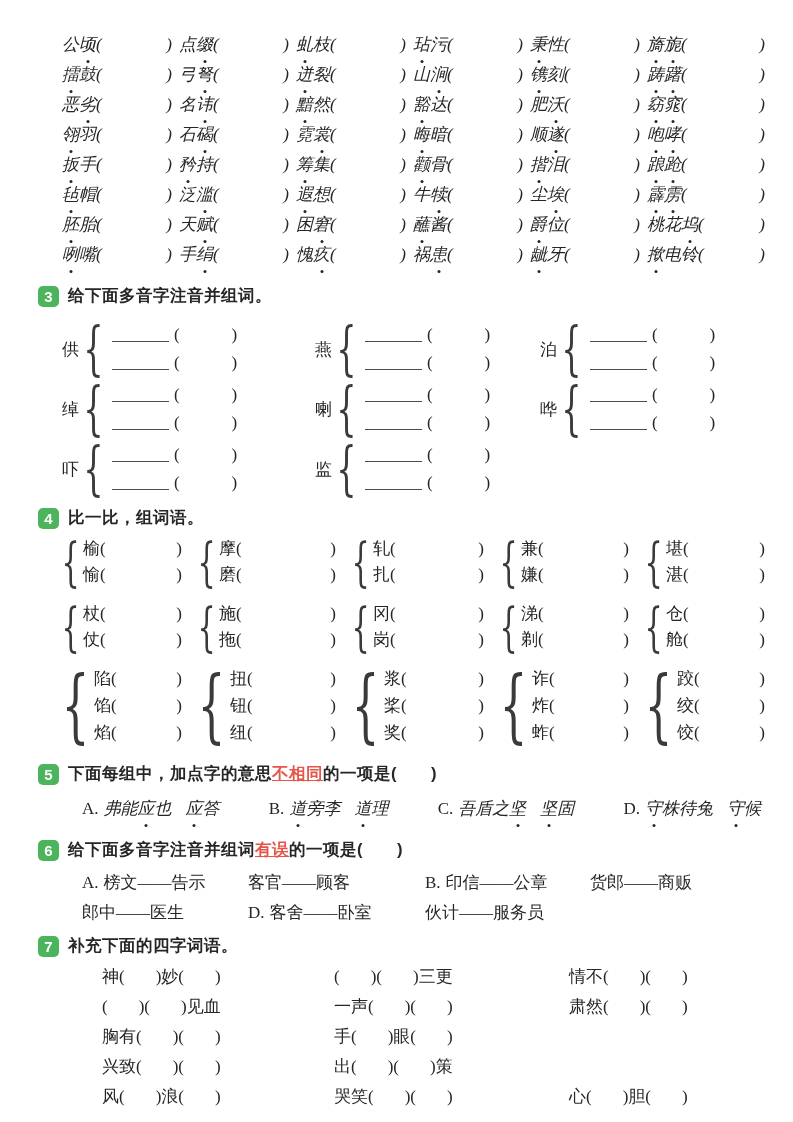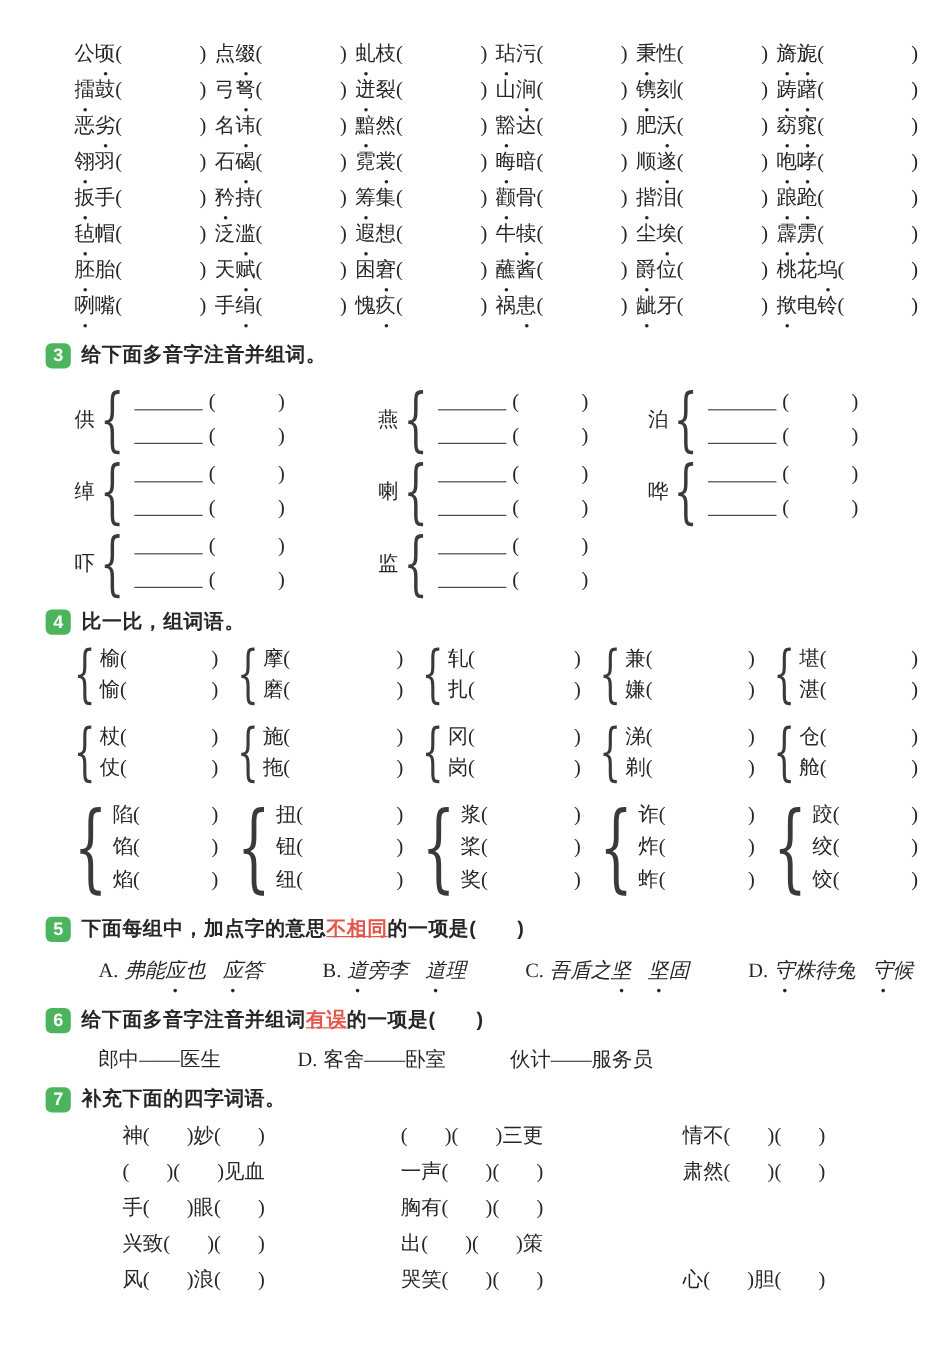--- a/index.html
+++ b/index.html
@@ -9,21 +9,21 @@
     color:var(--ink,#262626);
     font-family:"Liberation Serif","DejaVu Serif",serif;
     font-size:17px;
   n padding:30px 26px 0 38px;
   }
   .page { padding:30px 26px 0 38px; }
 
   
   #vocab-rows { }
   .vrow { display:grid; grid-template-columns:repeat(5,117px) 1fr; margin-left:24px; height:30px; line-height:30px; }
-  .vcell { display:flex; align-items:flex-end; padding-right:7px; }
+  .vcell { display:flex; align-items:flex-end; padding-right:7px;font-style:italic; }
   .vcell:last-child { padding-right:2px; }
   .vgap { flex:1; }
   .ch { position:relative; display:inline-block; }
   .ch.d::after {
     content:""; position:absolute; left:50%; transform:translateX(-50%);
     bottom:-3px; width:3px; height:3px; border-radius:50%; background:var(--ink,#262626);
   }
 
   
   .sec-head { display:flex; align-items:center; height:24px; }
@@ -882,20 +882,26 @@
       </div>
   </section>
 
   <section id="sec6">
     <div class="sec-head">
       <span class="badge">6</span>
       <span class="sec-title"><span>给下面多音字注音并组词</span><span class="hl">有误</span><span>的一项是(　　)</span></span>
     </div>
     <div id="choice2-rows">
         <div class="c2row">
+          <span class="c2cell"><span class="olab">A.</span><span class="c2text">榜文——告示</span></span>
+          <span class="c2cell"><span class="c2text">客官——顾客</span></span>
+          <span class="c2cell"><span class="olab">B.</span><span class="c2text">印信——公章</span></span>
+          <span class="c2cell"><span class="c2text">货郎——商贩</span></span>
+        </div>
+        <div class="c2row">
           <span class="c2cell"><span class="c2text">郎中——医生</span></span>
           <span class="c2cell"><span class="olab">D.</span><span class="c2text">客舍——卧室</span></span>
           <span class="c2cell"><span class="c2text">伙计——服务员</span></span>
         </div>
       </div>
   </section>
 
   <section id="sec7">
     <div class="sec-head">
       <span class="badge">7</span>
@@ -906,22 +912,22 @@
           <span class="icell"><span class="ch">神</span><span class="pa">(</span><span class="igap"></span><span class="pa">)</span><span class="ch">妙</span><span class="pa">(</span><span class="igap"></span><span class="pa">)</span></span>
           <span class="icell"><span class="pa">(</span><span class="igap"></span><span class="pa">)</span><span class="pa">(</span><span class="igap"></span><span class="pa">)</span><span class="ch">三</span><span class="ch">更</span></span>
           <span class="icell"><span class="ch">情</span><span class="ch">不</span><span class="pa">(</span><span class="igap"></span><span class="pa">)</span><span class="pa">(</span><span class="igap"></span><span class="pa">)</span></span>
         </div>
         <div class="irow">
           <span class="icell"><span class="pa">(</span><span class="igap"></span><span class="pa">)</span><span class="pa">(</span><span class="igap"></span><span class="pa">)</span><span class="ch">见</span><span class="ch">血</span></span>
           <span class="icell"><span class="ch">一</span><span class="ch">声</span><span class="pa">(</span><span class="igap"></span><span class="pa">)</span><span class="pa">(</span><span class="igap"></span><span class="pa">)</span></span>
           <span class="icell"><span class="ch">肃</span><span class="ch">然</span><span class="pa">(</span><span class="igap"></span><span class="pa">)</span><span class="pa">(</span><span class="igap"></span><span class="pa">)</span></span>
         </div>
         <div class="irow">
+          <span class="icell"><span class="ch">胸</span><span class="ch">有</span><span class="pa">(</span><span class="igap"></span><span class="pa">)</span><span class="pa">(</span><span class="igap"></span><span class="pa">)</span></span>
           <span class="icell"><span class="ch">手</span><span class="pa">(</span><span class="igap"></span><span class="pa">)</span><span class="ch">眼</span><span class="pa">(</span><span class="igap"></span><span class="pa">)</span></span>
-          <span class="icell"><span class="ch">胸</span><span class="ch">有</span><span class="pa">(</span><span class="igap"></span><span class="pa">)</span><span class="pa">(</span><span class="igap"></span><span class="pa">)</span></span>
         </div>
         <div class="irow">
           <span class="icell"><span class="ch">兴</span><span class="ch">致</span><span class="pa">(</span><span class="igap"></span><span class="pa">)</span><span class="pa">(</span><span class="igap"></span><span class="pa">)</span></span>
           <span class="icell"><span class="ch">出</span><span class="pa">(</span><span class="igap"></span><span class="pa">)</span><span class="pa">(</span><span class="igap"></span><span class="pa">)</span><span class="ch">策</span></span>
         </div>
         <div class="irow">
           <span class="icell"><span class="ch">风</span><span class="pa">(</span><span class="igap"></span><span class="pa">)</span><span class="ch">浪</span><span class="pa">(</span><span class="igap"></span><span class="pa">)</span></span>
           <span class="icell"><span class="ch">哭</span><span class="ch">笑</span><span class="pa">(</span><span class="igap"></span><span class="pa">)</span><span class="pa">(</span><span class="igap"></span><span class="pa">)</span></span>
           <span class="icell"><span class="ch">心</span><span class="pa">(</span><span class="igap"></span><span class="pa">)</span><span class="ch">胆</span><span class="pa">(</span><span class="igap"></span><span class="pa">)</span></span>
         </div>

